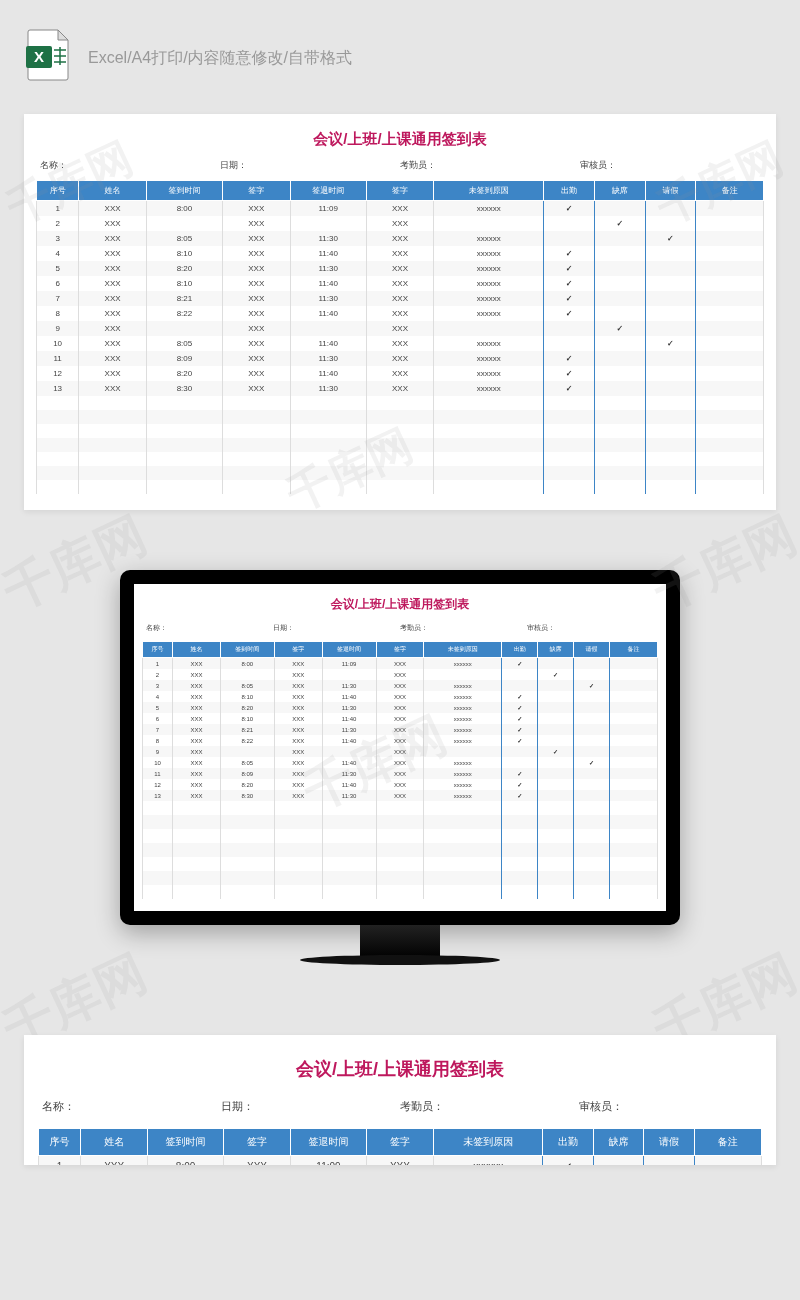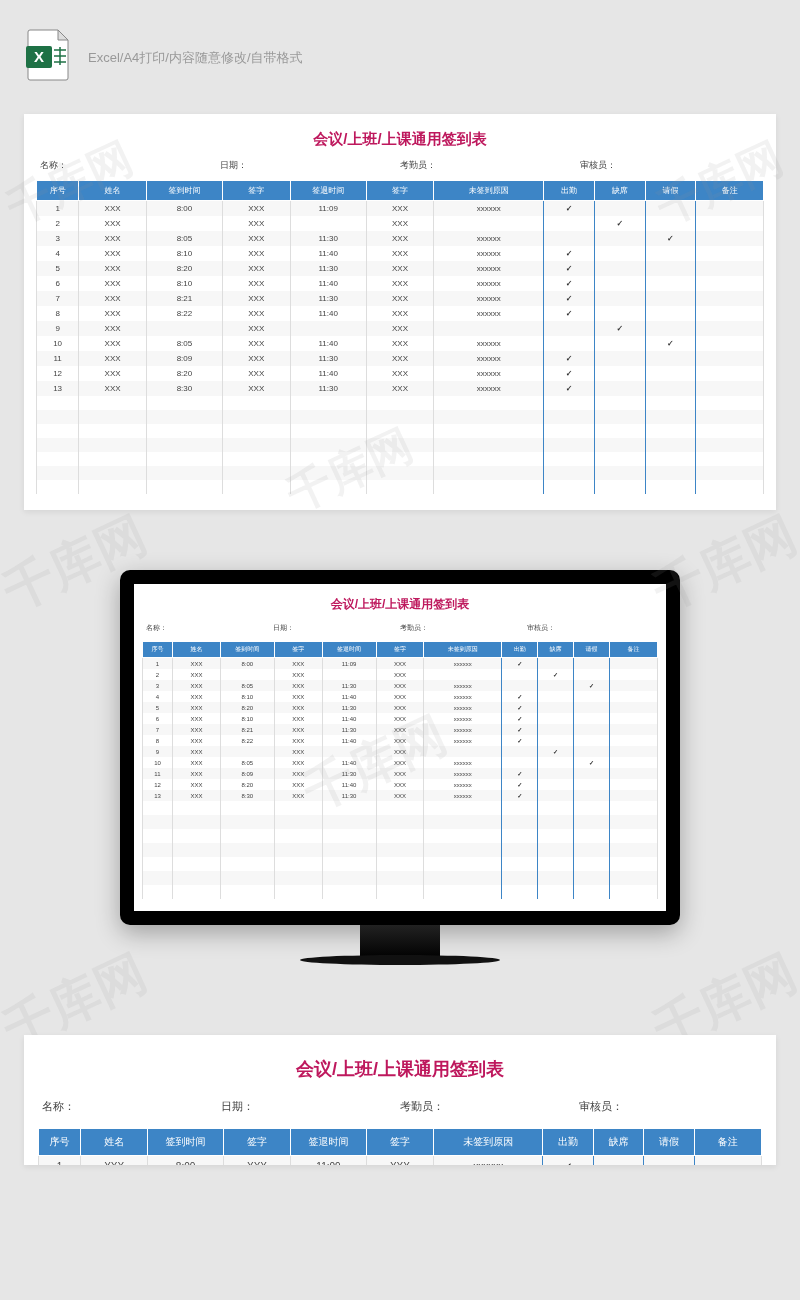--- a/index.html
+++ b/index.html
@@ -23,21 +23,21 @@
   }
   .excel-icon svg { width: 100%; height: 100%; }
   .header-text { flex: 1; }
   .header-title {
     font-size: 26px;
     font-weight: 300;
     color: #444;
     letter-spacing: 1px;
   }
   .header-sub {
-    font-size: 13px;
+    font-size: 16px;
     color: #999;
     margin-top: 6px;
   }
   .panel {
     background: #fff;
     margin: 20px 24px;
     padding: 16px 12px;
     box-shadow: 0 2px 6px rgba(0,0,0,0.08);
   }
   .sheet-title {

